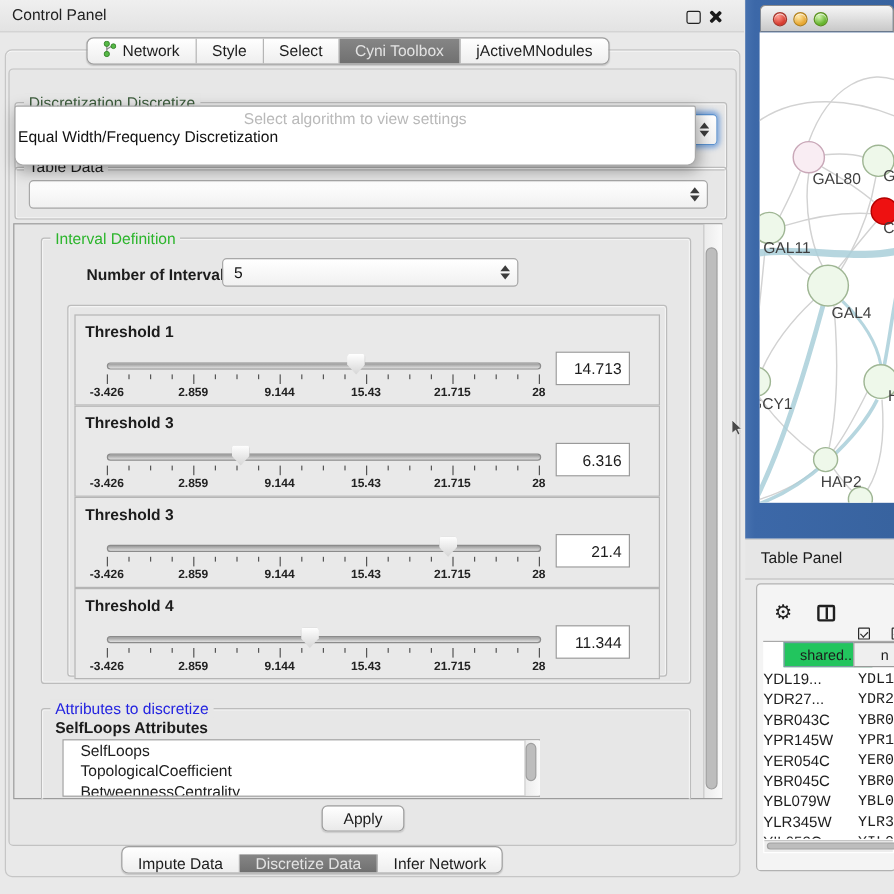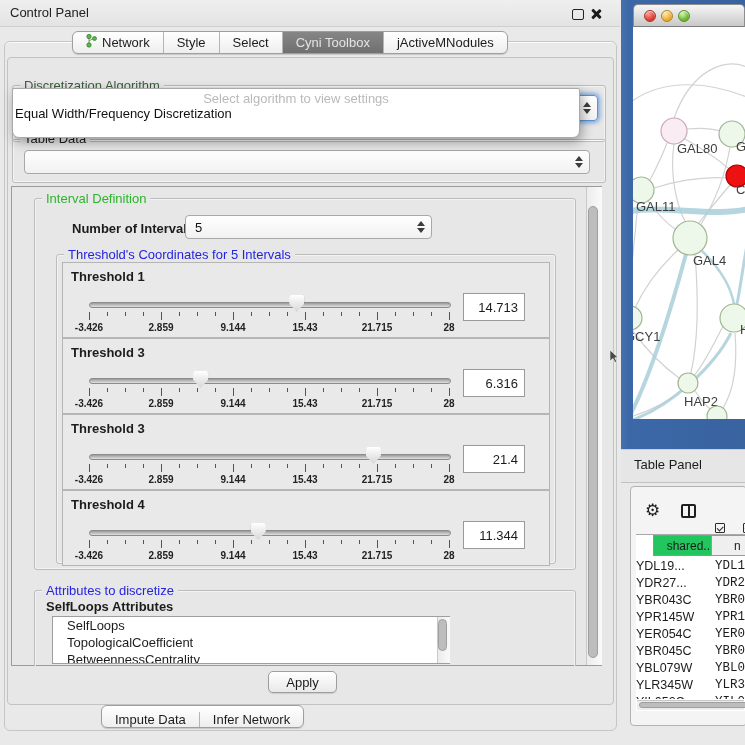--- a/index.html
+++ b/index.html
@@ -118,21 +118,21 @@
       <div class="seg active">
         <span>Cyni Toolbox</span>
       </div>
       <div class="seg">
         <span>jActiveMNodules</span>
       </div>
     </div>
 
   
   <div class="abs group" style="left:12px;top:85px;width:592px;height:55px;"></div>
-  <div class="abs group-label lbl-dim" style="left:20px;top:78px;">Discretization Algorithm</div>
+  <div class="abs group-label lbl-dim" style="left:20px;top:78px;">Discretization Discretize</div>
   <div class="abs combo focused" style="left:20px;top:95px;width:578px;height:26px;box-sizing:border-box;">
     <div class="stepper">
         <div class="arr-up"></div>
         <div class="arr-dn"></div>
       </div>
   </div>
 
   
   <div class="abs group" style="left:12px;top:139px;width:592px;height:42px;"></div>
   <div class="abs group-label" style="left:20px;top:131px;">Table Data</div>
@@ -164,21 +164,20 @@
   <div class="abs combo" style="left:185px;top:215px;width:247px;height:24px;box-sizing:border-box;">
     <span>5</span>
     <div class="stepper">
         <div class="arr-up"></div>
         <div class="arr-dn"></div>
       </div>
   </div>
 
   
   <div class="abs group" style="left:56px;top:254px;width:498px;height:308px;"></div>
-  <div class="abs group-label lbl-blue" style="left:64px;top:247px;">Threshold's Coordinates for 5 Intervals</div>
   <div id="sliders">
       <div class="thr-panel" style="top: 262px;">
         <div class="bold" style="position: absolute; left: 8px; top: 6px;">Threshold 1</div>
         <div class="track" style="left: 26px; top: 39px; width: 360px;"></div>
         <div class="thumb" style="left: 226.291px; top: 32px;"></div>
         <div class="tick" style="left: 26px; top: 49px; height: 8px;"></div>
         <div class="tick" style="left: 44px; top: 49px; height: 4px;"></div>
         <div class="tick" style="left: 62px; top: 49px; height: 4px;"></div>
         <div class="tick" style="left: 80px; top: 49px; height: 4px;"></div>
         <div class="tick" style="left: 98px; top: 49px; height: 8px;"></div>
@@ -317,20 +316,23 @@
       <div class="list-item">BetweennessCentrality</div>
     </div>
   <div class="abs sb-v-track" style="left:437px;top:617px;width:12px;height:46px;"></div>
   <div class="abs sb-thumb" style="left:438px;top:619px;width:9px;height:32px;box-sizing:border-box;"></div>
 
   
   <div class="abs push-btn" style="left:268px;top:671px;width:67px;height:20px;">Apply</div>
   <div class="abs segbar" style="left:101px;top:705px;z-index:20;align-items:flex-end;" id="bottomTabs">
       <div class="seg">
         <span>Impute Data</span>
+      </div>
+      <div class="seg active">
+        <span>Discretize Data</span>
       </div>
       <div class="seg">
         <span>Infer Network</span>
       </div>
     </div>
 
   
   <div class="abs desktop"></div>
   <div class="abs net-titlebar">
     <span class="light red"></span>

